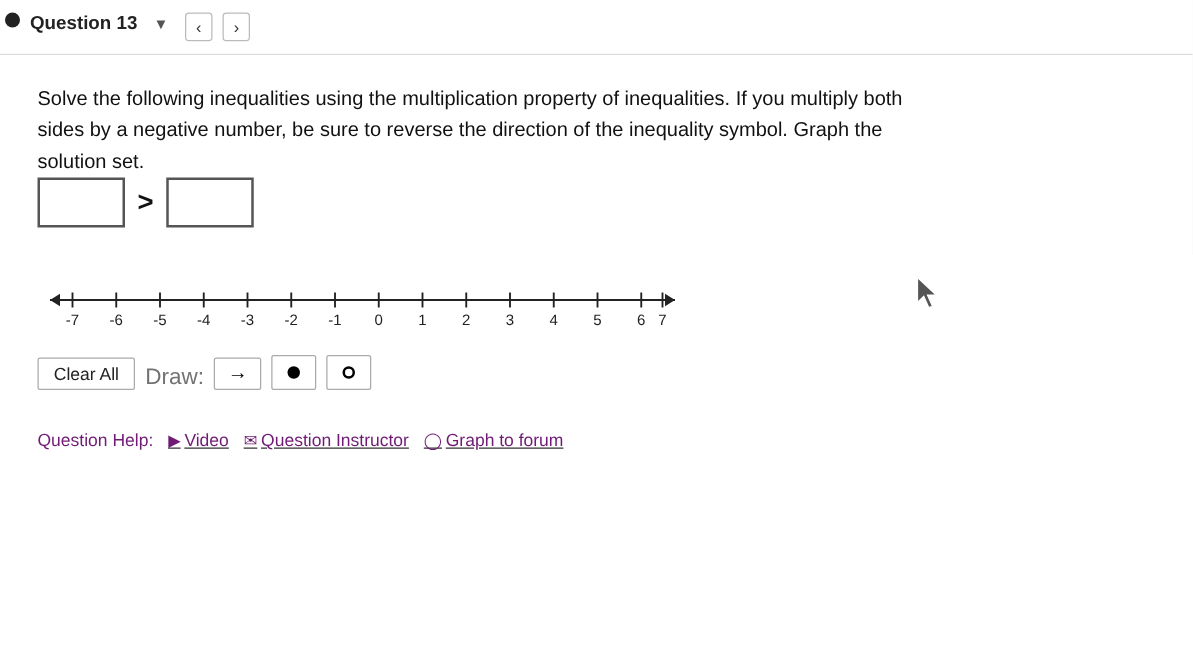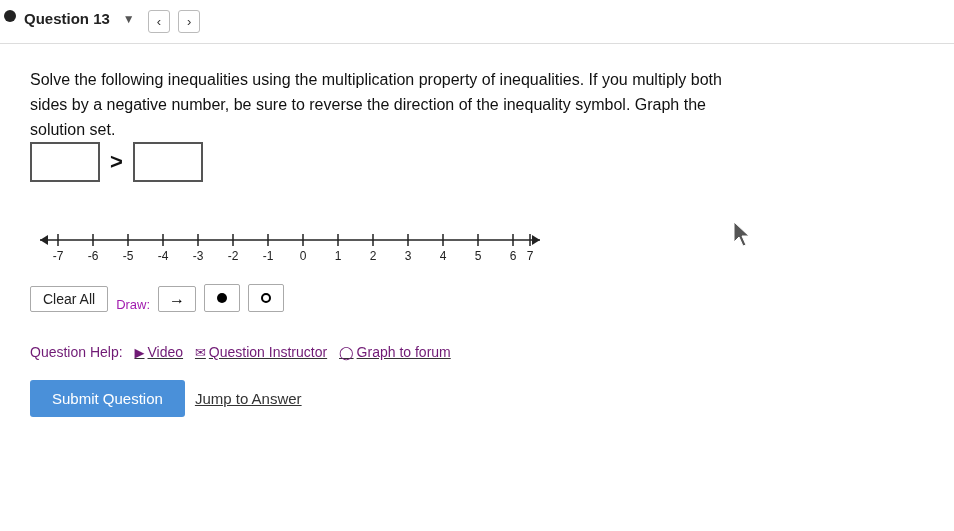--- a/index.html
+++ b/index.html
@@ -113,22 +113,22 @@
     .clear-btn {
       background: #fff;
       border: 1px solid #aaa;
       padding: 4px 12px;
       font-size: 14px;
       cursor: pointer;
       border-radius: 2px;
       color: #222;
     }
     .draw-label {
-      font-size: 13px;
-      color: #a21caf;
+      font-size: 18px;
+      color: #737373;
     }
     .draw-arrow-btn {
       background: #fff;
       border: 1px solid #aaa;
       padding: 3px 10px;
       cursor: pointer;
       border-radius: 2px;
       display: flex;
       align-items: center;
     }
@@ -326,24 +326,20 @@
         <span style="font-size:13px;">✉</span>
         <span>Question Instructor</span>
       </a>
       &nbsp;
       <a href="#">
         <span style="font-size:13px;">◯</span>
         <span>Graph to forum</span>
       </a>
     </div>
 
-    <div class="bottom-buttons">
-      <button class="submit-btn">Submit Question</button>
-      <button class="jump-btn">Jump to Answer</button>
-    </div>
   </div>
 
   <div class="cursor-area">
     <svg width="24" height="28" viewBox="0 0 24 28">
       <polygon points="4,2 4,22 9,17 13,26 16,25 12,16 19,16" fill="#555" stroke="#fff" stroke-width="1"></polygon>
     </svg>
   </div>
 </div>
 
 </body></html>

